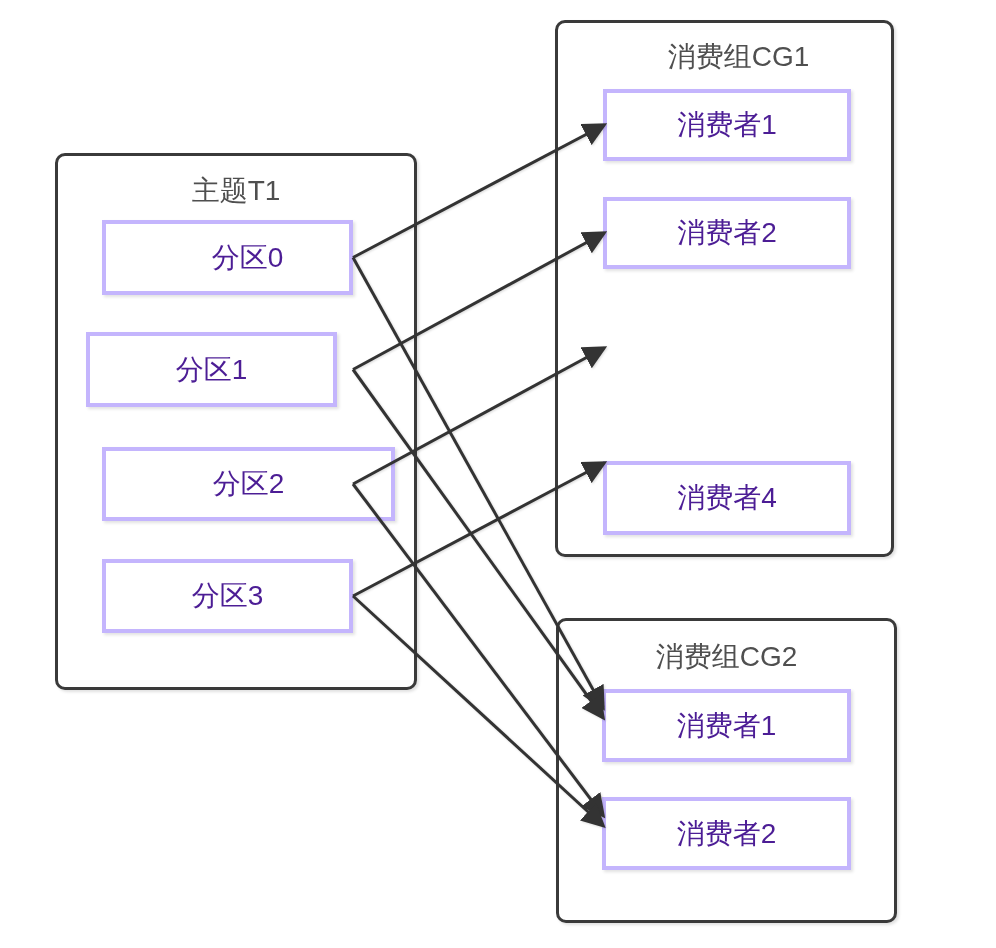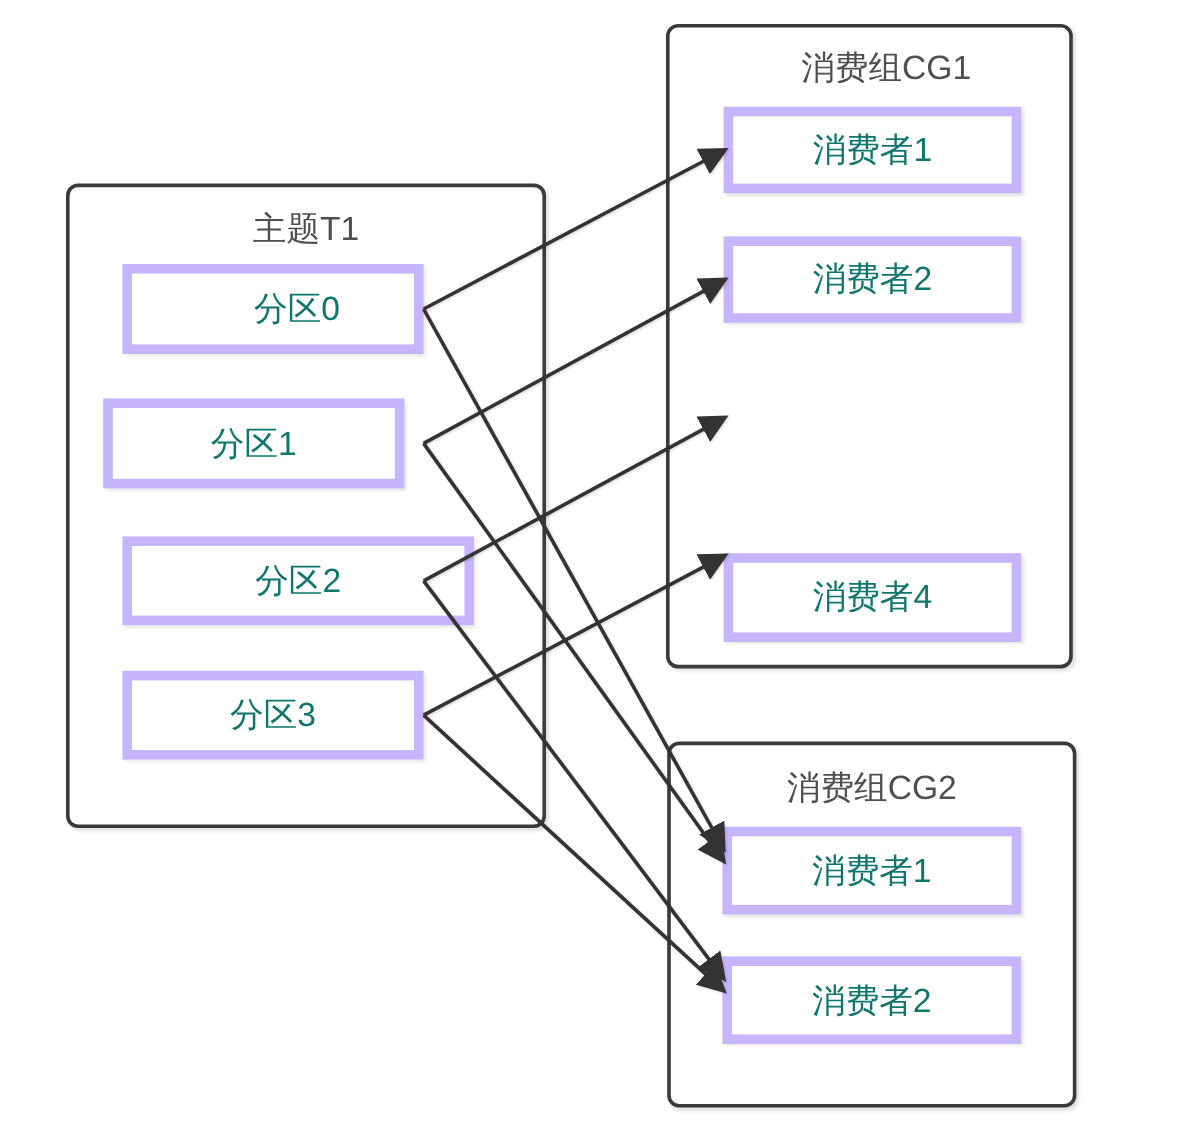--- a/index.html
+++ b/index.html
@@ -22,44 +22,44 @@
   .group-title{
     position:absolute;
     left:0;right:0;
     text-align:center;
     font-size:28px;
     color:#4f4f4f;
     white-space:nowrap;
   }
   .node{
     position:absolute;
-    border:8px solid #c4b5fd;
+    border:4px solid #c4b5fd;
     background:#ffffff;
     box-sizing:border-box;
     display:flex;
     align-items:center;
     justify-content:center;
     font-size:28px;
-    color:#0f766e;
+    color:#4c1d95;
     box-shadow:2px 2px 3px rgba(0,0,0,0.12);
     white-space:nowrap;
   }
   #wires{
     position:absolute;
     left:0;top:0;width:996px;height:948px;
     pointer-events:none;
     filter:drop-shadow(1px 1.5px 1px rgba(0,0,0,0.15));
   }
 </style>
 </head>
 <body>
 
 <div id="canvas">
 
-  <div class="group-box" style="left:55px;top:153px;width:400px;height:537px;">
+  <div class="group-box" style="left:55px;top:153px;width:362px;height:537px;">
     <div class="group-title" style="top:16px;">主题T1</div>
   </div>
   <div class="node" style="left:102px;top:220px;width:251px;height:75px;padding-left:40px;">
     <span>分区0</span>
   </div>
   <div class="node" style="left:86px;top:332px;width:251px;height:75px;">
     <span>分区1</span>
   </div>
   <div class="node" style="left:102px;top:447px;width:293px;height:74px;">
     <span>分区2</span>

